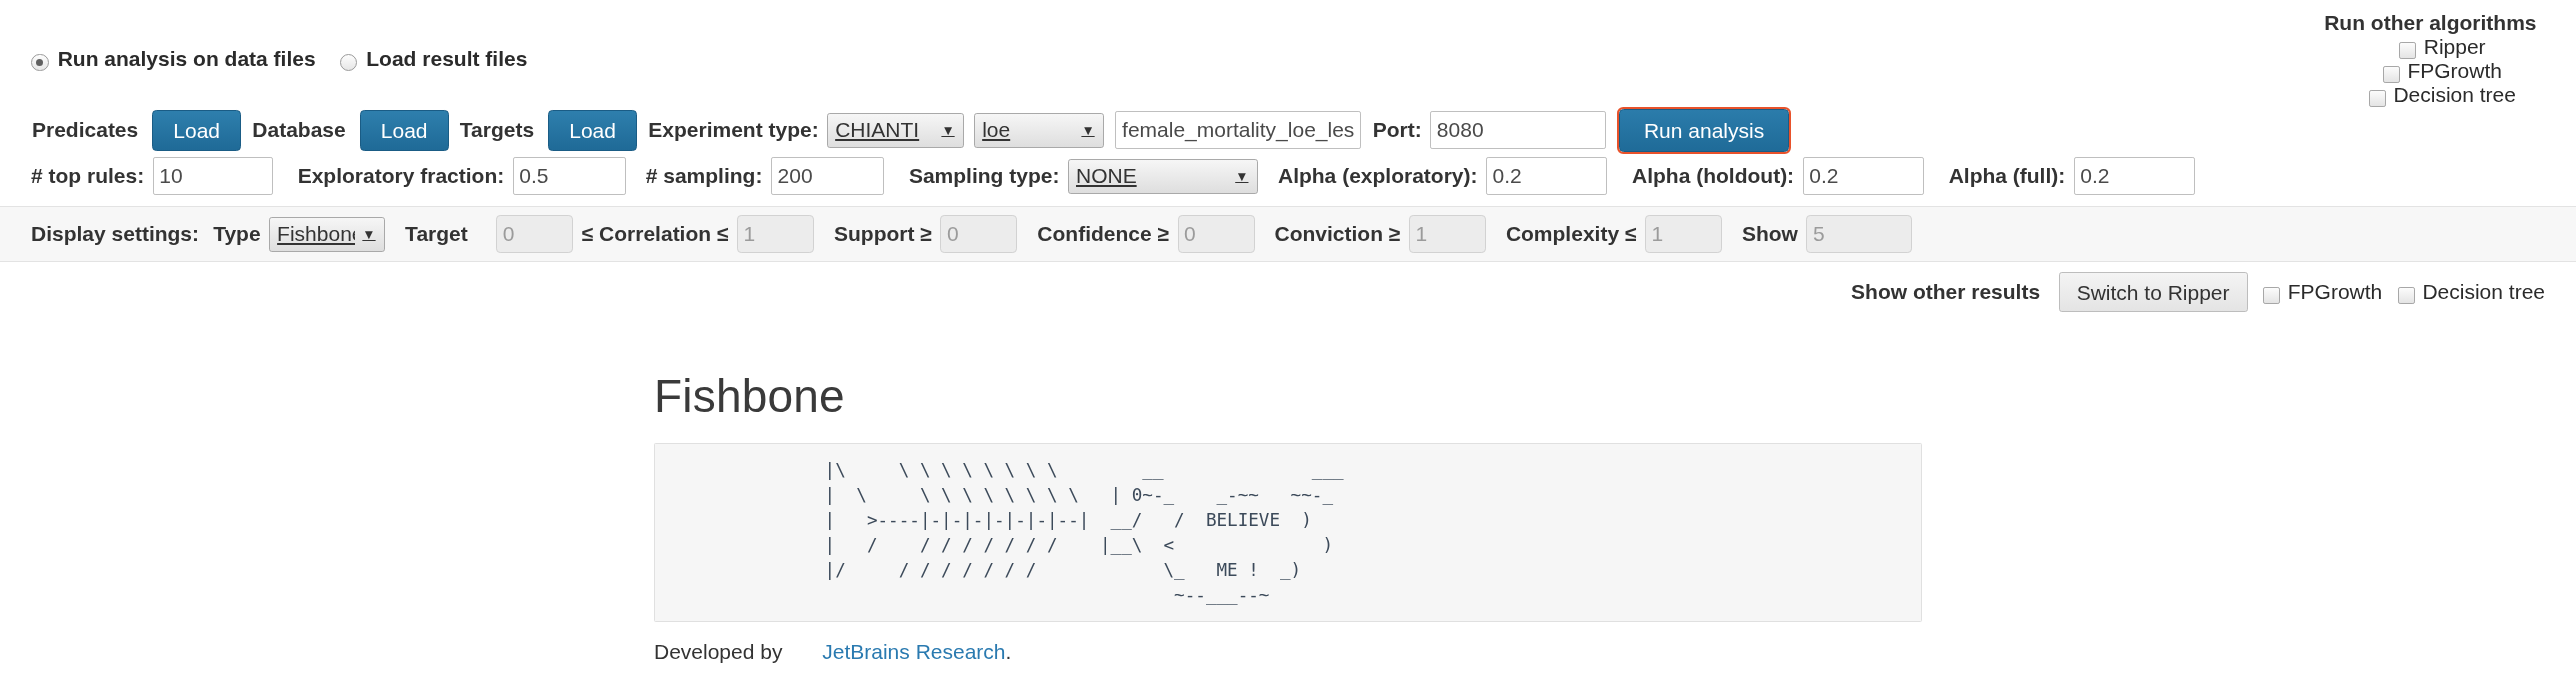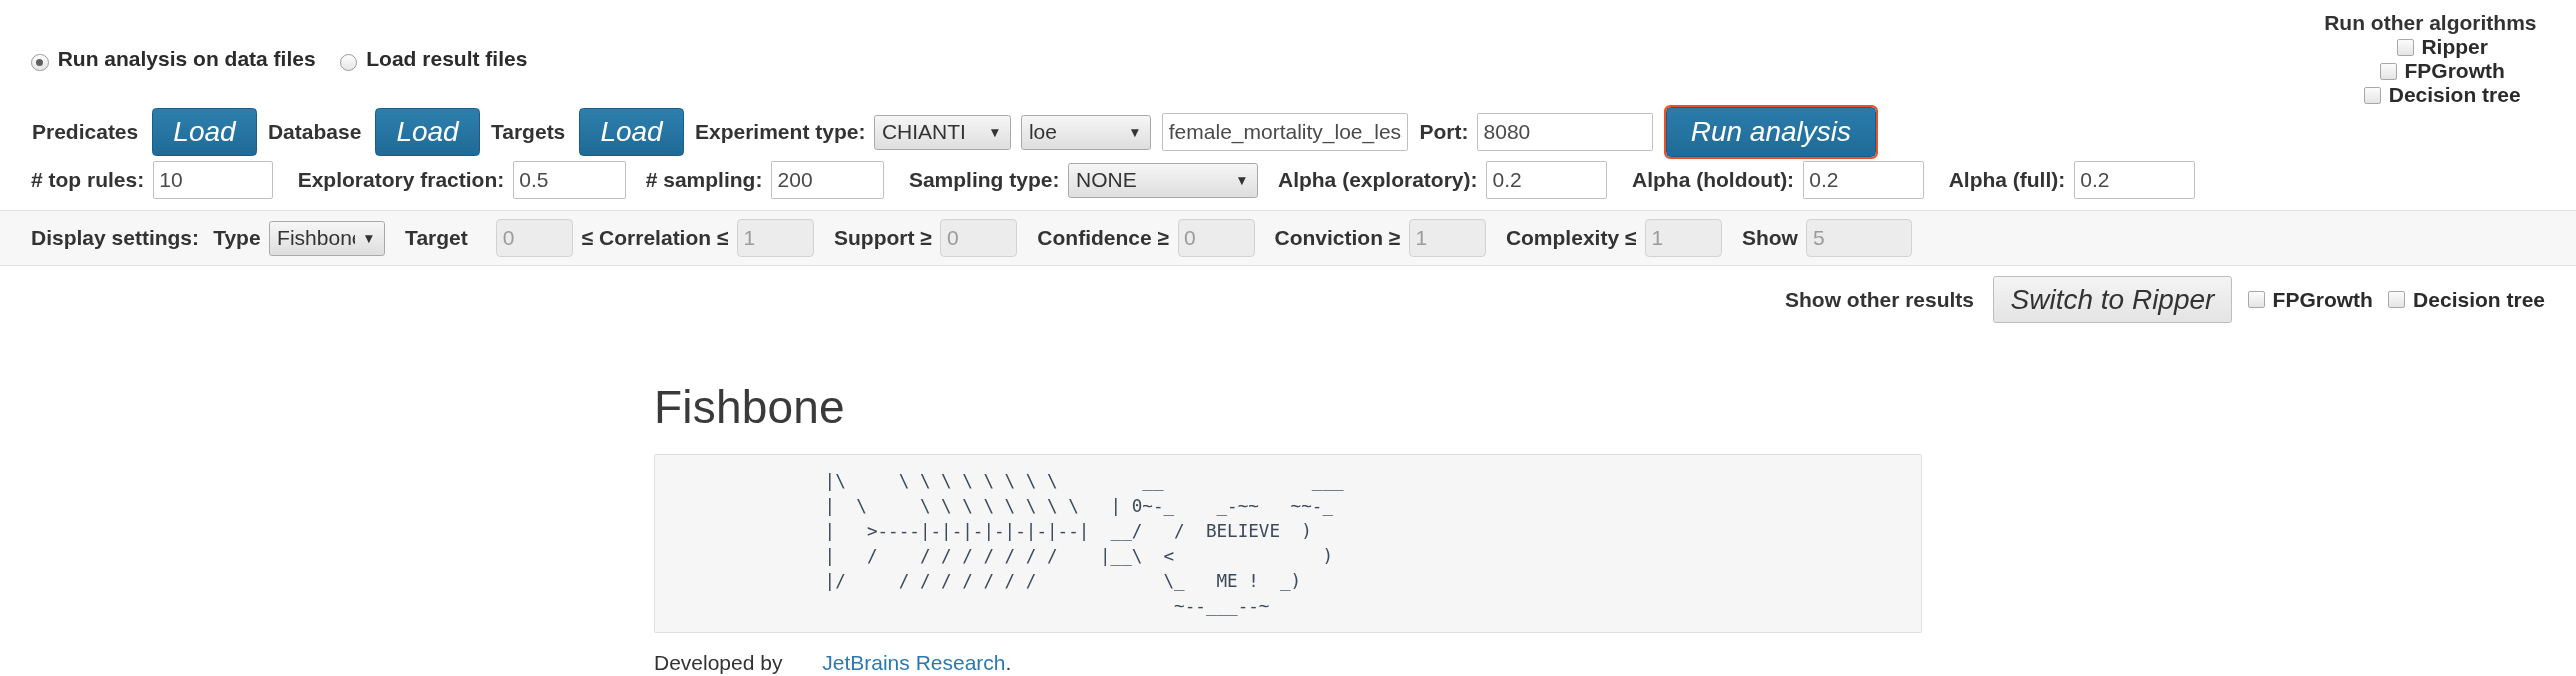--- a/index.html
+++ b/index.html
@@ -65,47 +65,45 @@
     width: 7px; height: 7px;
     margin-left: -3.5px; margin-top: -3.5px;
     border-radius: 50%;
     background: #5f5f5f;
   }
   .radio-label { font-weight: bold; font-size: 21px; color: #2b2b2b; }
 
   
   .cb-wrap {
     display: inline-flex;
-    align-items: center;
+    align-items: flex-end;
     margin-left: 15.5px;
     white-space: nowrap;
-    font-weight: bold;
   }
   .cb {
     width: 15px;
     height: 15px;
     border: 0.7px solid #a7a7a7;
     border-radius: 2.1px;
     background: linear-gradient(180deg,#fcfcfc,#e4e4e4);
     margin-right: 7.7px;
     flex: 0 0 auto;
   }
   .cb-label { font-size: 21px; color: #2b2b2b; }
 
   
   .btn {
     display: inline-flex;
     align-items: center;
     justify-content: center;
     border-radius: 4.2px;
-    font-size: 28px;
+    font-size: 21px;
     line-height: 1;
     cursor: pointer;
     white-space: nowrap;
-    font-style: italic;
   }
   .btn-load {
     background: linear-gradient(180deg,#2e7fad 0%,#1f6a97 100%);
     border: 0.7px solid #1a5c85;
     color: #ffffff;
     padding: 9.2px 20px;
     margin: 0 11.3px 0 5.6px;
   }
   .btn-run {
     background: linear-gradient(180deg,#2b7cab 0%,#1f6b98 100%);
@@ -161,20 +159,21 @@
     background: linear-gradient(180deg,#f6f6f6,#dedede);
     border: 0.7px solid #a9a9a9;
     border-radius: 2.8px;
     height: 35px;
     font-size: 21px;
     color: #333333;
     padding: 0 0 0 7px;
     box-sizing: border-box;
     cursor: pointer;
     position: relative;
+    text-decoration: underline;
   }
   .sel .sel-val {
     flex: 1 1 auto;
     white-space: nowrap;
     overflow: hidden;
   }
   .sel .caret {
     font-size: 13.4px;
     color: #333;
     padding: 0 8.5px 0 7px;

